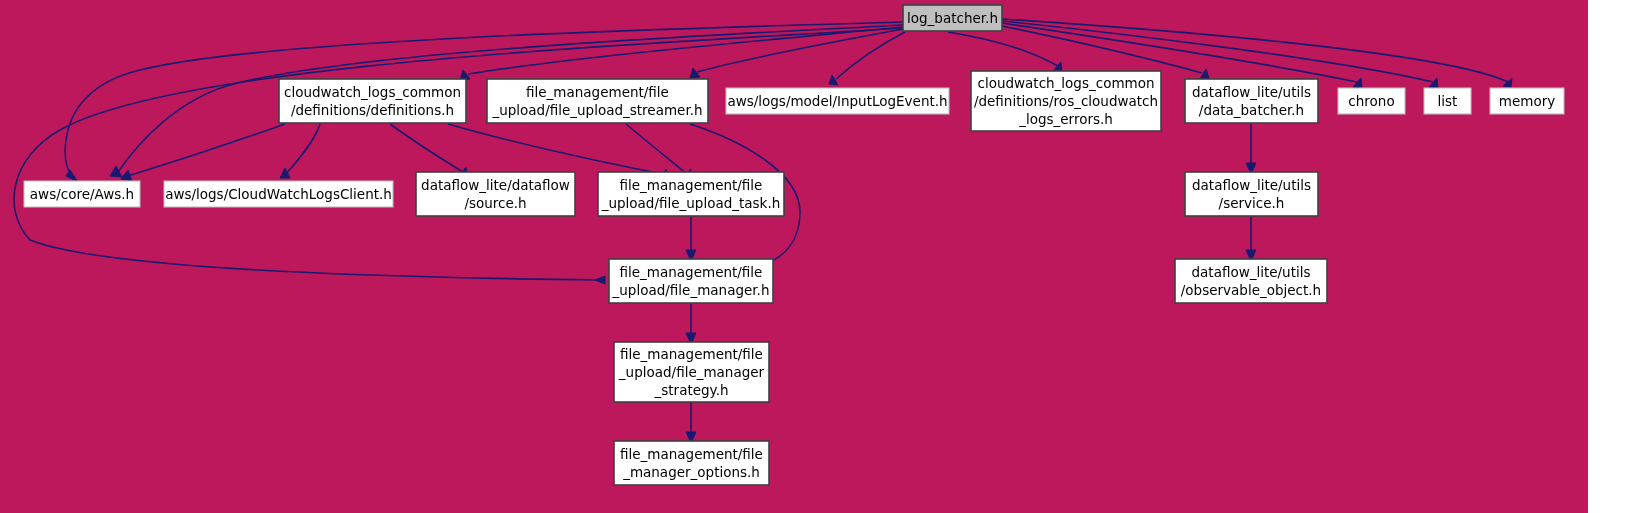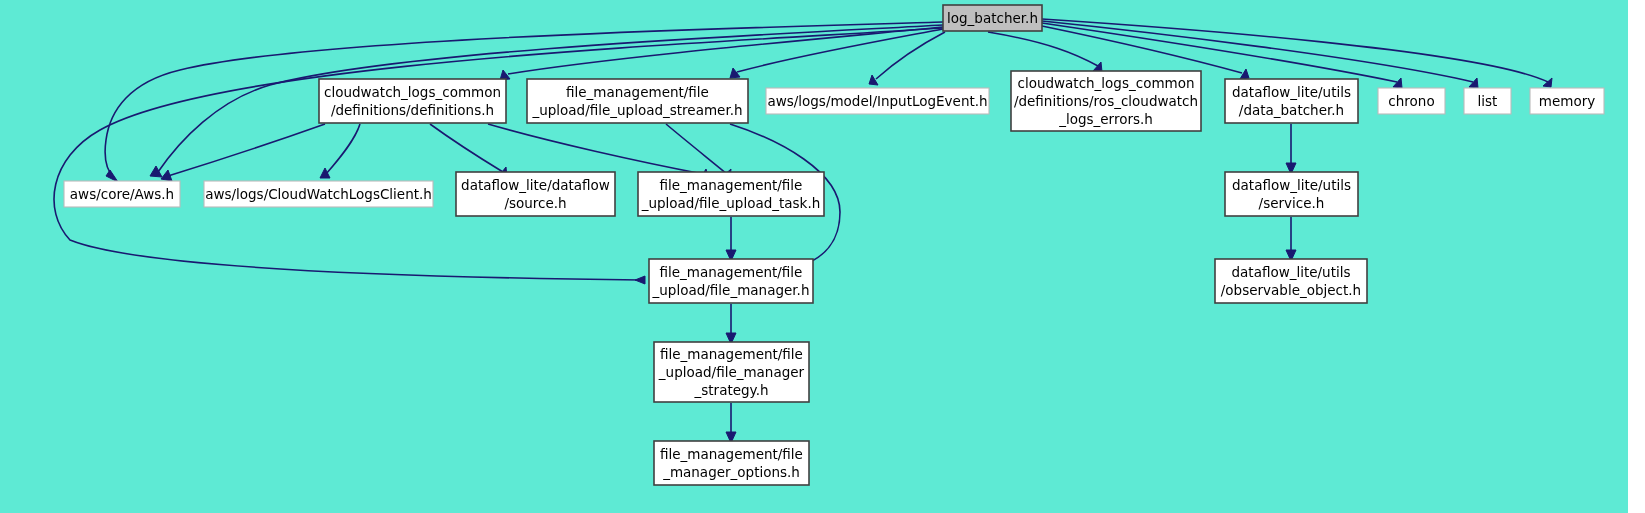--- a/index.html
+++ b/index.html
@@ -1,17 +1,17 @@
 <!DOCTYPE html>
 <html><head>
 <meta charset="utf-8">
 <style>
   html,body{margin:0;padding:0;background:#ffffff;}
   body{font-family:"DejaVu Sans","Liberation Sans",sans-serif;}
-  #graph-wrap{position:relative;width:1588px;height:513px;overflow:hidden;background:#5eead4;padding-left:40px;}
+  #graph-wrap{position:relative;width:1588px;height:513px;overflow:hidden;background:#be185d;}
   svg{display:block;}
   .node-label{font-family:"DejaVu Sans","Liberation Sans",sans-serif;font-size:13.5px;fill:#000;}
   .edge{fill:none;stroke:#191970;stroke-width:1.6px;}
   .arrowhead{fill:#191970;stroke:#191970;stroke-width:1px;}
 </style>
 </head>
 <body>
 
 <div id="graph-wrap">
   <svg id="graph-svg" width="1645" height="513" viewBox="0 0 1645 513" xmlns="http://www.w3.org/2000/svg">

